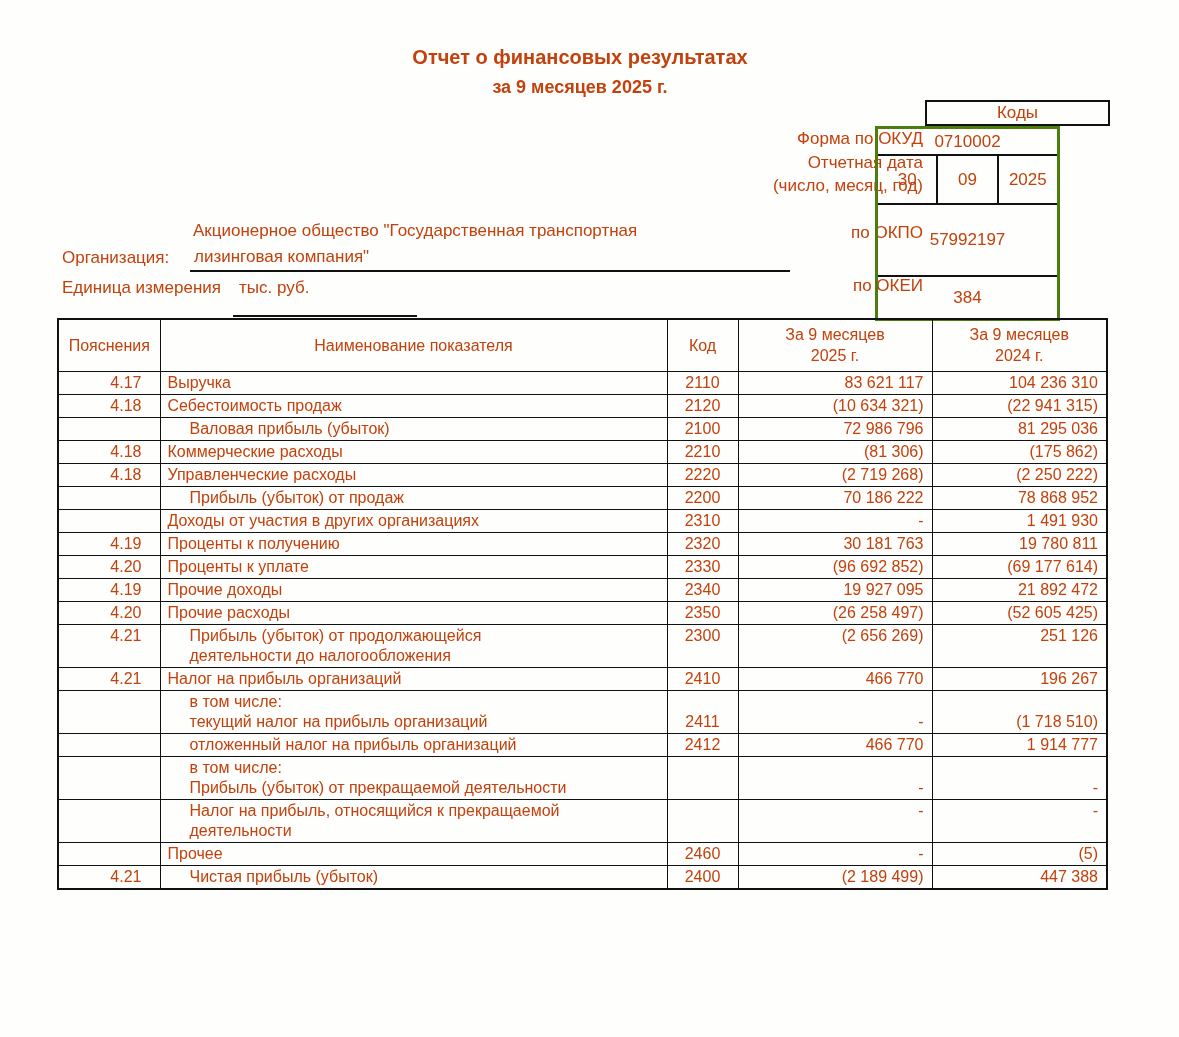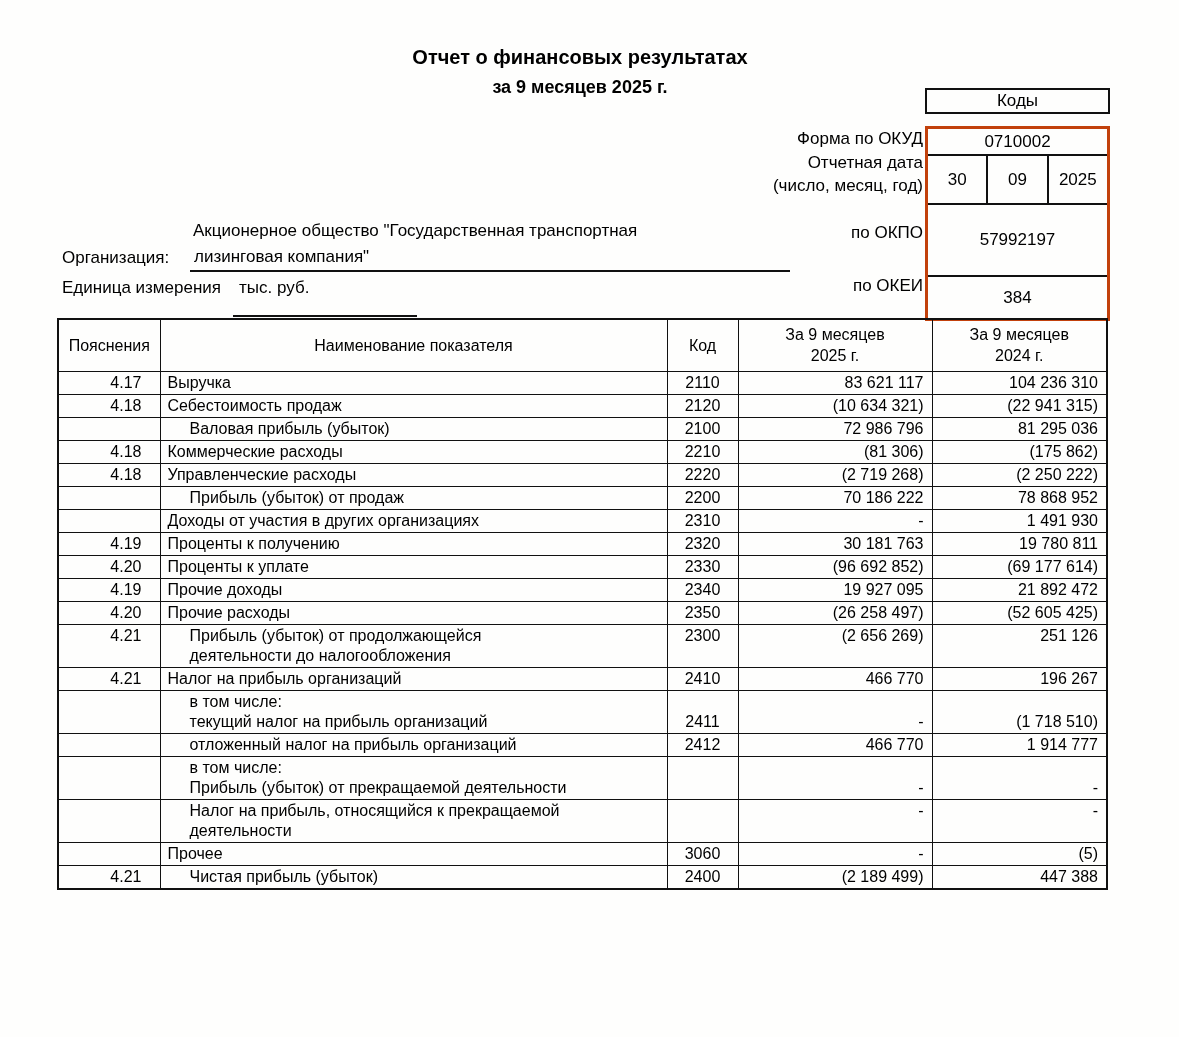--- a/index.html
+++ b/index.html
@@ -5,21 +5,21 @@
   html, body {
     margin: 0;
     padding: 0;
     background: #ffffff;
   }
   .page {
     position: relative;
     width: 1179px;
     height: 1037px;
     background: #fefefd;
-    color: #000000;
+    color: #c2410c;
     font-family: "Liberation Sans", "DejaVu Sans", sans-serif;
     font-size: 17px;
     overflow: hidden;
   }
   
   .doc-title {
     position: absolute;
     top: 46px; left: 0;
     width: 1160px;
     text-align: center;
@@ -43,31 +43,31 @@
     line-height: 21px;
   }
   .lbl-form   { top: 128px; }
   .lbl-date   { top: 152px; }
   .lbl-date2  { top: 175px; }
   .lbl-okpo   { top: 222px; }
   .lbl-okei   { top: 275px; }
   
   .codes-head {
     position: absolute;
-    left: 925px; top: 88px;
+    left: 925px; top: 100px;
     width: 185px; height: 26px;
     border: 2px solid #111;
     box-sizing: border-box;
     display: flex; align-items: center; justify-content: center;
   }
   .codes-box {
     position: absolute;
-    left: 925px; top: 126px;
+    left: 875px; top: 126px;
     width: 185px;
-    border: 3px solid #c2410c;
+    border: 3px solid #4d7c0f;
     box-sizing: border-box;
   }
   .codes-box .okud-cell {
     height: 25px;
     border-bottom: 2px solid #111;
     display: flex; align-items: center; justify-content: center;
   }
   .codes-box .date-row {
     display: flex;
     height: 47px;
@@ -329,21 +329,21 @@
           <td class="c-expl"></td>
           <td class="c-name ind"><div>Налог на прибыль, относящийся к прекращаемой
 деятельности</div></td>
           <td class="c-code"></td>
           <td class="c-val">-</td>
           <td class="c-val">-</td>
         </tr>
         <tr>
           <td class="c-expl"></td>
           <td class="c-name"><div>Прочее</div></td>
-          <td class="c-code">3060</td>
+          <td class="c-code">2460</td>
           <td class="c-val">-</td>
           <td class="c-val">(5)</td>
         </tr>
         <tr>
           <td class="c-expl">4.21</td>
           <td class="c-name ind"><div>Чистая прибыль (убыток)</div></td>
           <td class="c-code">2400</td>
           <td class="c-val">(2 189 499)</td>
           <td class="c-val">447 388</td>
         </tr>

